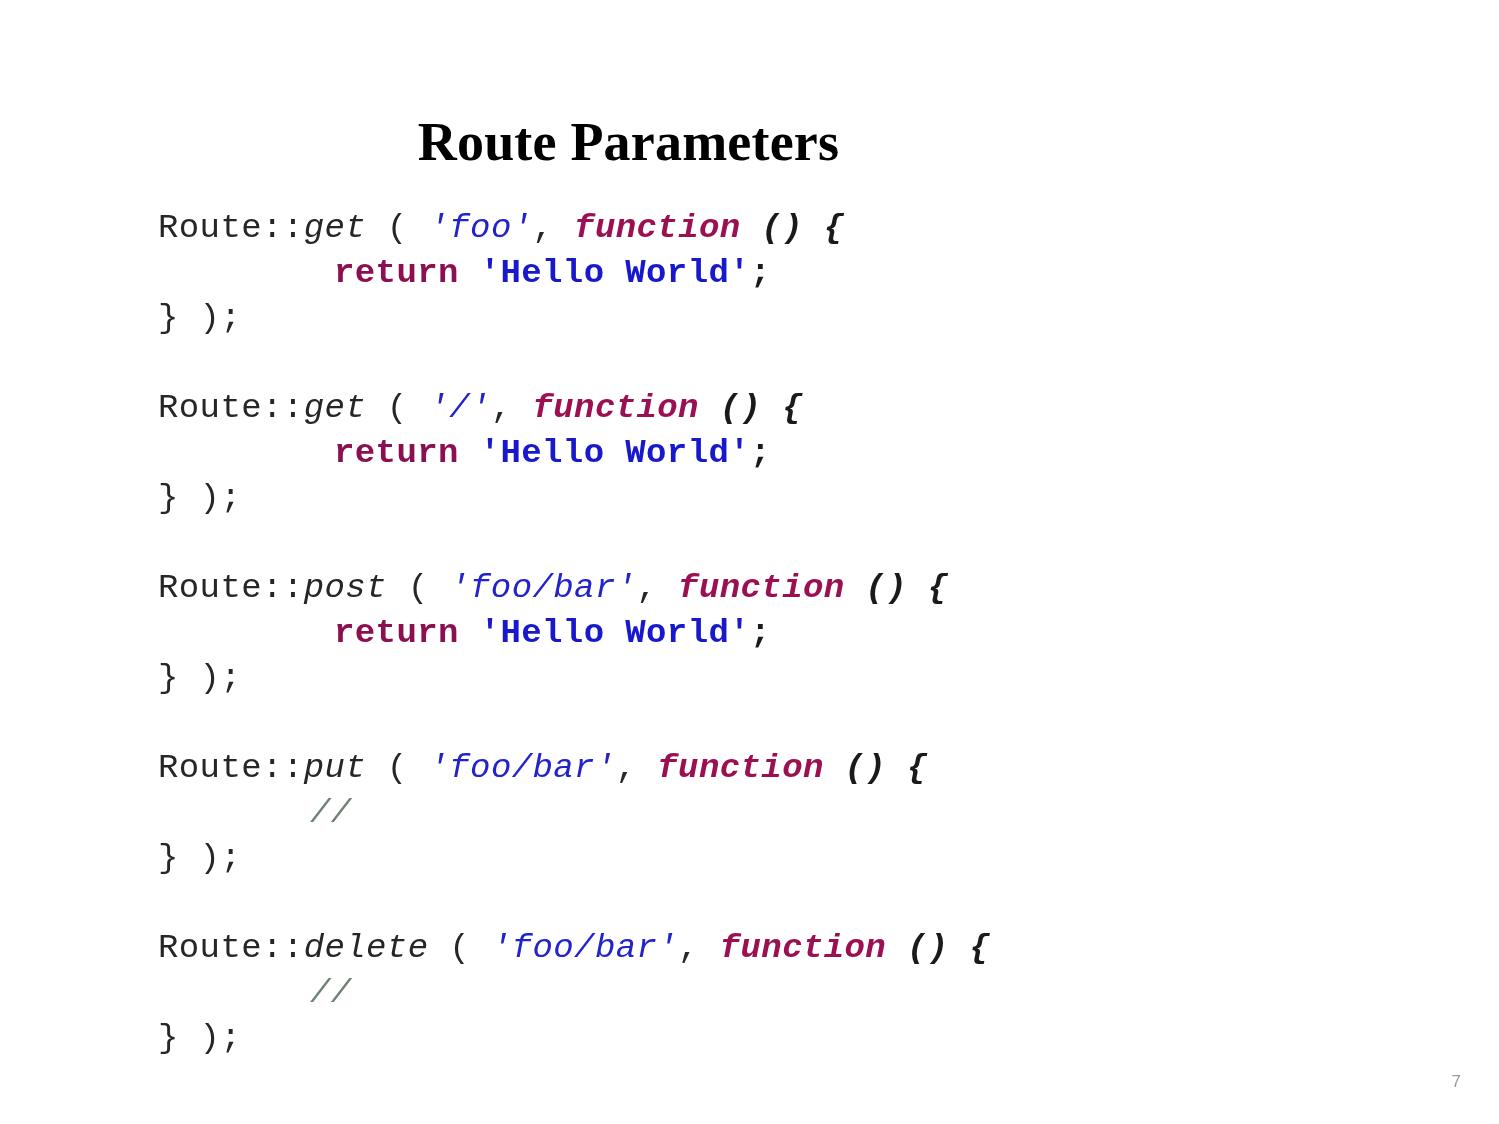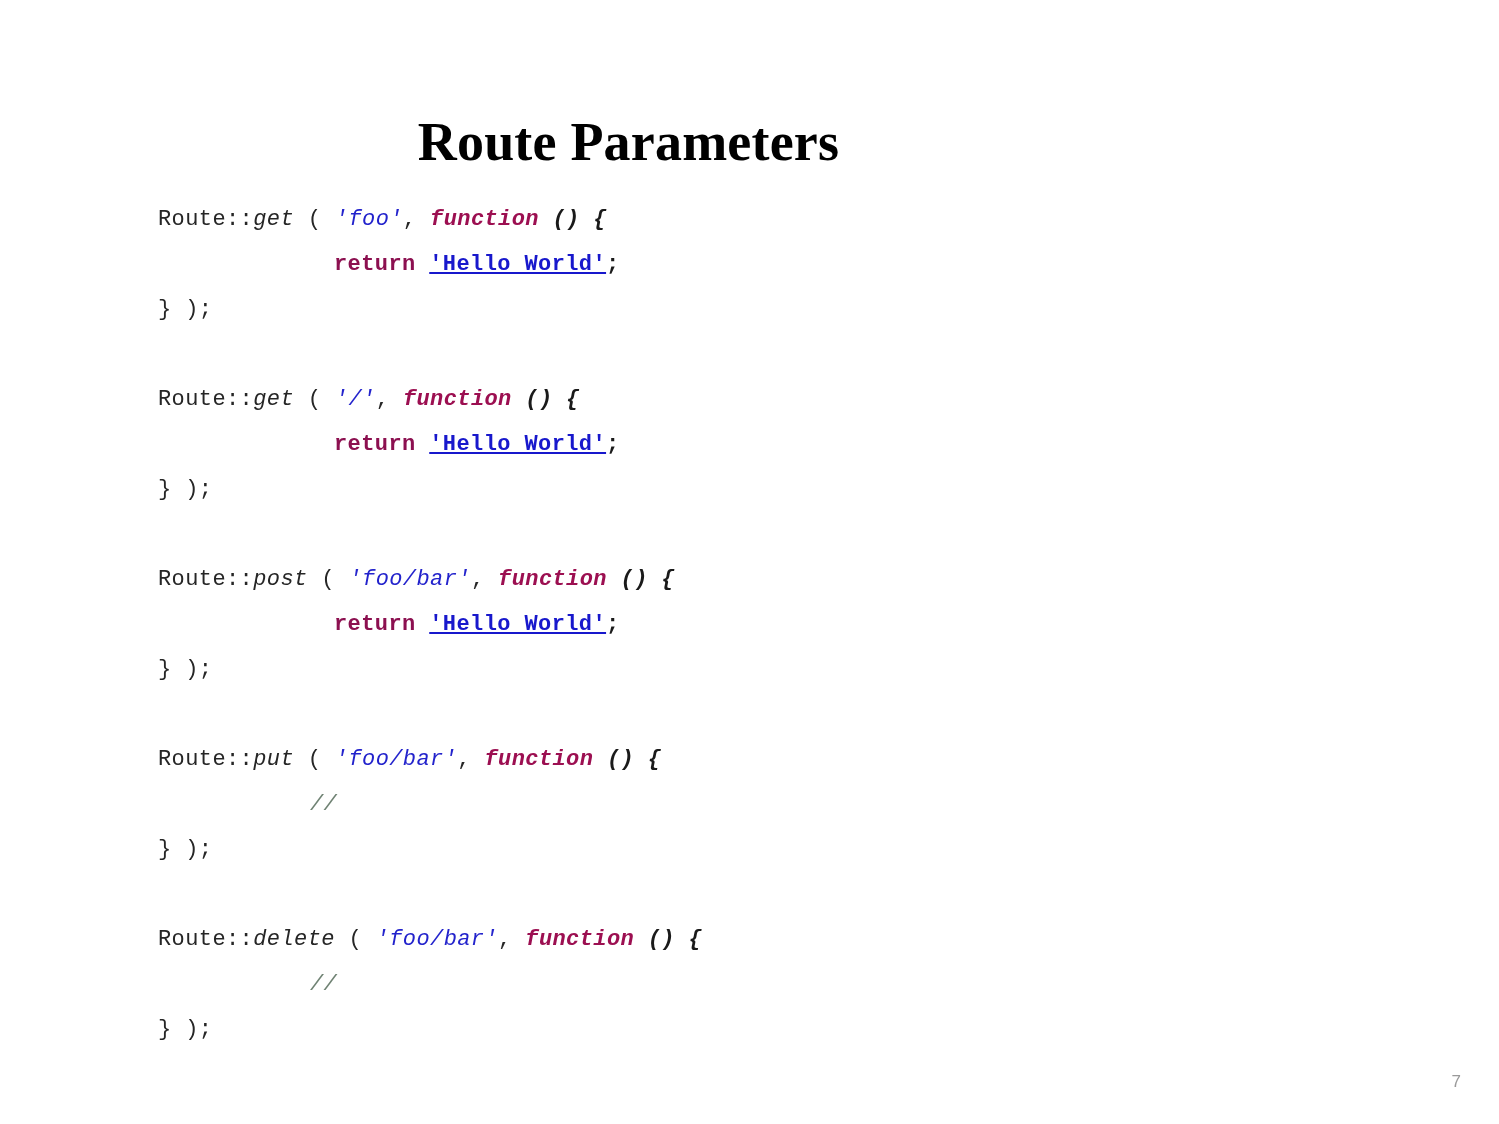--- a/index.html
+++ b/index.html
@@ -38,24 +38,24 @@
     letter-spacing: 0.2px;
     padding-right: 242px; 
     white-space: nowrap;
     margin-top: 20px;
   }
 
   
   .code-body {
     position: absolute;
     left: 158px;
-    top: 197px;
+    top: 206px;
     right: 40px;
     font-family: "Liberation Mono", "DejaVu Sans Mono", monospace;
-    font-size: 22px;
+    font-size: 34px;
     line-height: 45px;
     color: #262626;
     white-space: pre;
     letter-spacing: 0.4px;
   }
 
   .code-block { margin: 0; padding: 0; }
   .block-gap { height: 45px; }
 
   .code-line {
@@ -65,21 +65,21 @@
   }
   .code-line.indent { padding-left: 152px; }
 
   
   .tok-plain    { color: #262626; }
   .tok-method   { color: #262626; font-style: italic; }
   .tok-string   { color: #2323CC; font-style: italic; }
   .tok-func     { color: #9C0F51; font-weight: bold; font-style: italic; }
   .tok-braces   { color: #1a1a1a; font-weight: bold; font-style: italic; }
   .tok-return   { color: #8C1050; font-weight: bold; margin-left: 24px; }
-  .tok-strbold  { color: #1818CC; font-weight: bold; text-decoration: underline; }
+  .tok-strbold  { color: #1818CC; font-weight: bold; }
   .tok-semi     { color: #1a1a1a; font-weight: bold; }
   .tok-comment  { color: #6F8273; font-style: italic; }
   .tok-close    { color: #262626; }
 
   
   .page-number {
     position: absolute;
     right: 38px;
     bottom: 32px;
     font-family: "Liberation Sans", sans-serif;

